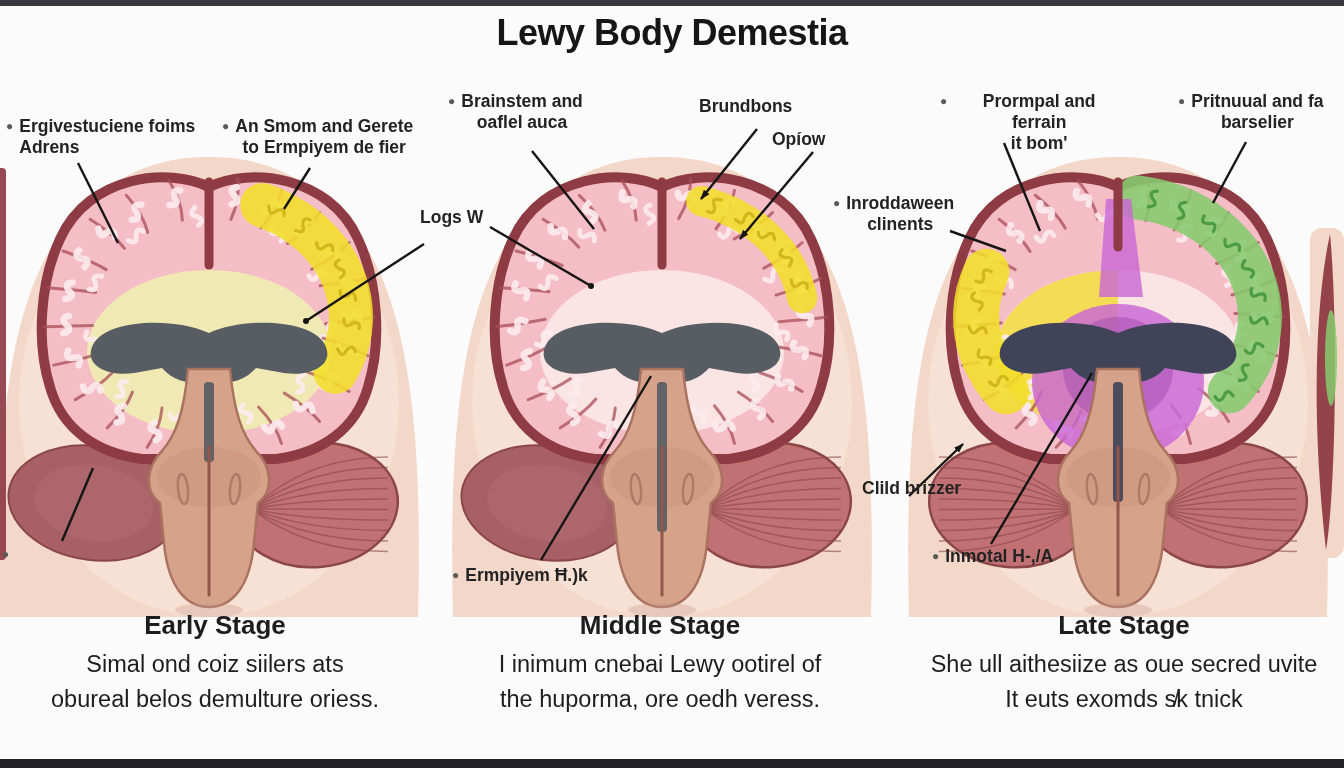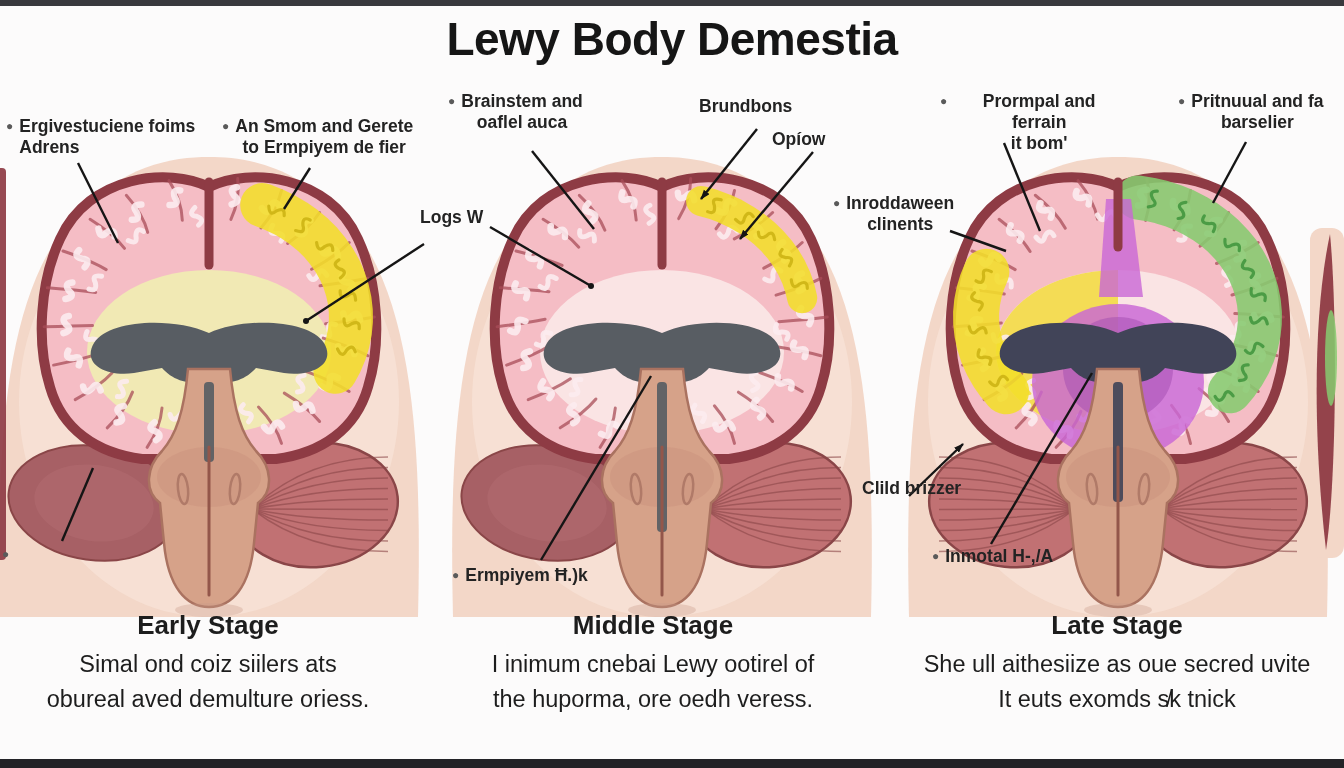--- a/index.html
+++ b/index.html
@@ -1,28 +1,28 @@
 <!DOCTYPE html>
 <html><head>
 <meta charset="utf-8">
 <style>
   html,body{margin:0;padding:0;background:#ffffff;font-family:"Liberation Sans","DejaVu Sans",sans-serif;}
   #stage{position:relative;width:1344px;height:768px;background:#fcfbfb;overflow:hidden;}
   .bar{position:absolute;left:0;width:100%;}
   #topbar{top:0;height:6px;background:#39393d;}
   #botbar{bottom:0;height:9px;background:#232327;}
-  #title{position:absolute;top:12px;left:0;width:100%;text-align:center;font-size:46px;font-weight:700;color:#161616;letter-spacing:-0.5px;}
+  #title{position:absolute;top:12px;left:0;width:100%;text-align:center;font-size:36px;font-weight:700;color:#161616;letter-spacing:-0.5px;}
   svg.brain{position:absolute;width:430px;height:470px;top:147px;}
   #overlay{position:absolute;left:0;top:0;width:1344px;height:768px;pointer-events:none;}
   .lbl{position:absolute;display:flex;gap:6px;color:#232323;font-size:17.5px;font-weight:600;line-height:21px;}
   .lbl .dot{color:#5a5a5a;font-size:12px;line-height:21px;}
   .lbl .dot:empty{display:none;}
   .lbl .lines div:empty{display:none;}
   .ctr .lines{text-align:center;}
-  .cap{position:absolute;text-align:center;color:#1d1d1d;}
+  .cap{position:absolute;text-align:center;color:#1d1d1d;padding-left:7px;}
   .cap .nm{font-size:26px;font-weight:700;margin-bottom:6px;}
   .cap .ds{font-size:23.5px;line-height:35px;font-weight:400;}
   .sliver{position:absolute;}
 </style>
 </head>
 <body>
 
 <div id="stage">
 
   <div id="topbar" class="bar"></div>
@@ -439,21 +439,21 @@
   <div class="lbl" style="left:932px;top:546px">
     <span class="dot">●</span>
     <div class="lines">
         <div>Inmotal H-,/A</div>
       </div>
   </div>
 
   <div class="cap" style="left:0;top:610px;width:416px">
     <div class="nm">Early Stage</div>
     <div class="ds">Simal ond coiz siilers ats</div>
-    <div class="ds">obureal aved demulture oriess.</div>
+    <div class="ds">obureal belos demulture oriess.</div>
   </div>
   <div class="cap" style="left:428px;top:610px;width:450px">
     <div class="nm">Middle Stage</div>
     <div class="ds">I inimum cnebai Lewy ootirel of</div>
     <div class="ds">the huporma, ore oedh veress.</div>
   </div>
   <div class="cap" style="left:890px;top:610px;width:454px">
     <div class="nm">Late Stage</div>
     <div class="ds">She ull aithesiize as oue secred uvite</div>
     <div class="ds">It euts exomds s̸k tnick</div>

